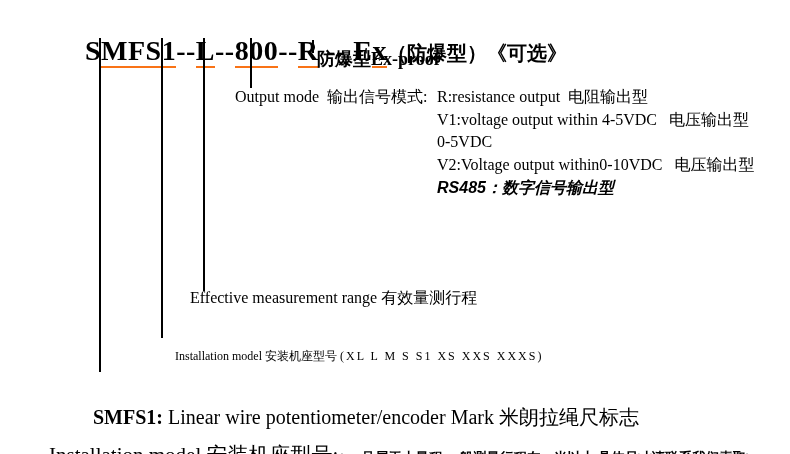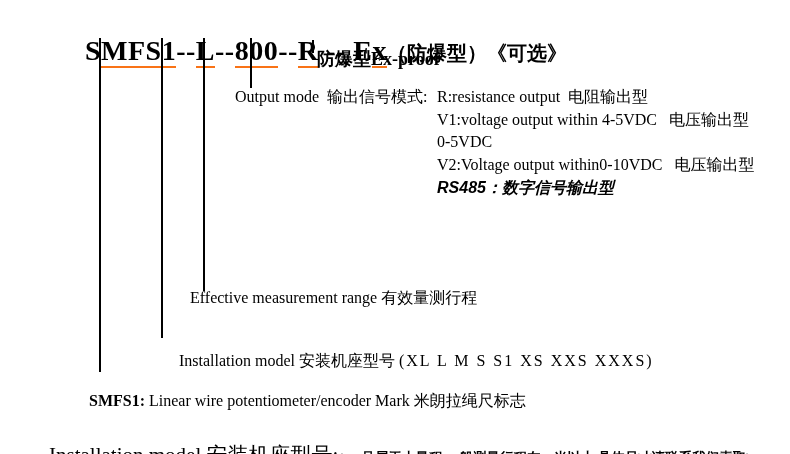--- a/index.html
+++ b/index.html
@@ -80,29 +80,29 @@
 
   .range-note {
     left: 190px;
     top: 288px;
     font-size: 16px;
     white-space: pre;
   }
   .install-note {
     left: 163px;
     top: 333px;
-    font-size: 16px;
+    font-size: 12px;
     white-space: pre;
   }
   .install-note .codes { letter-spacing: 2px; }
 
   .smfs1-note {
     left: 73px;
-    top: 373px;
-    font-size: 16px;
+    top: 381px;
+    font-size: 20px;
     white-space: pre;
     font-family: Liberation Serif, serif;
   }
   .smfs1-note .lead { font-weight: bold; }
 
   .footer-line {
     left: 28px;
     top: 416px;
     font-size: 21px;
     white-space: pre;

